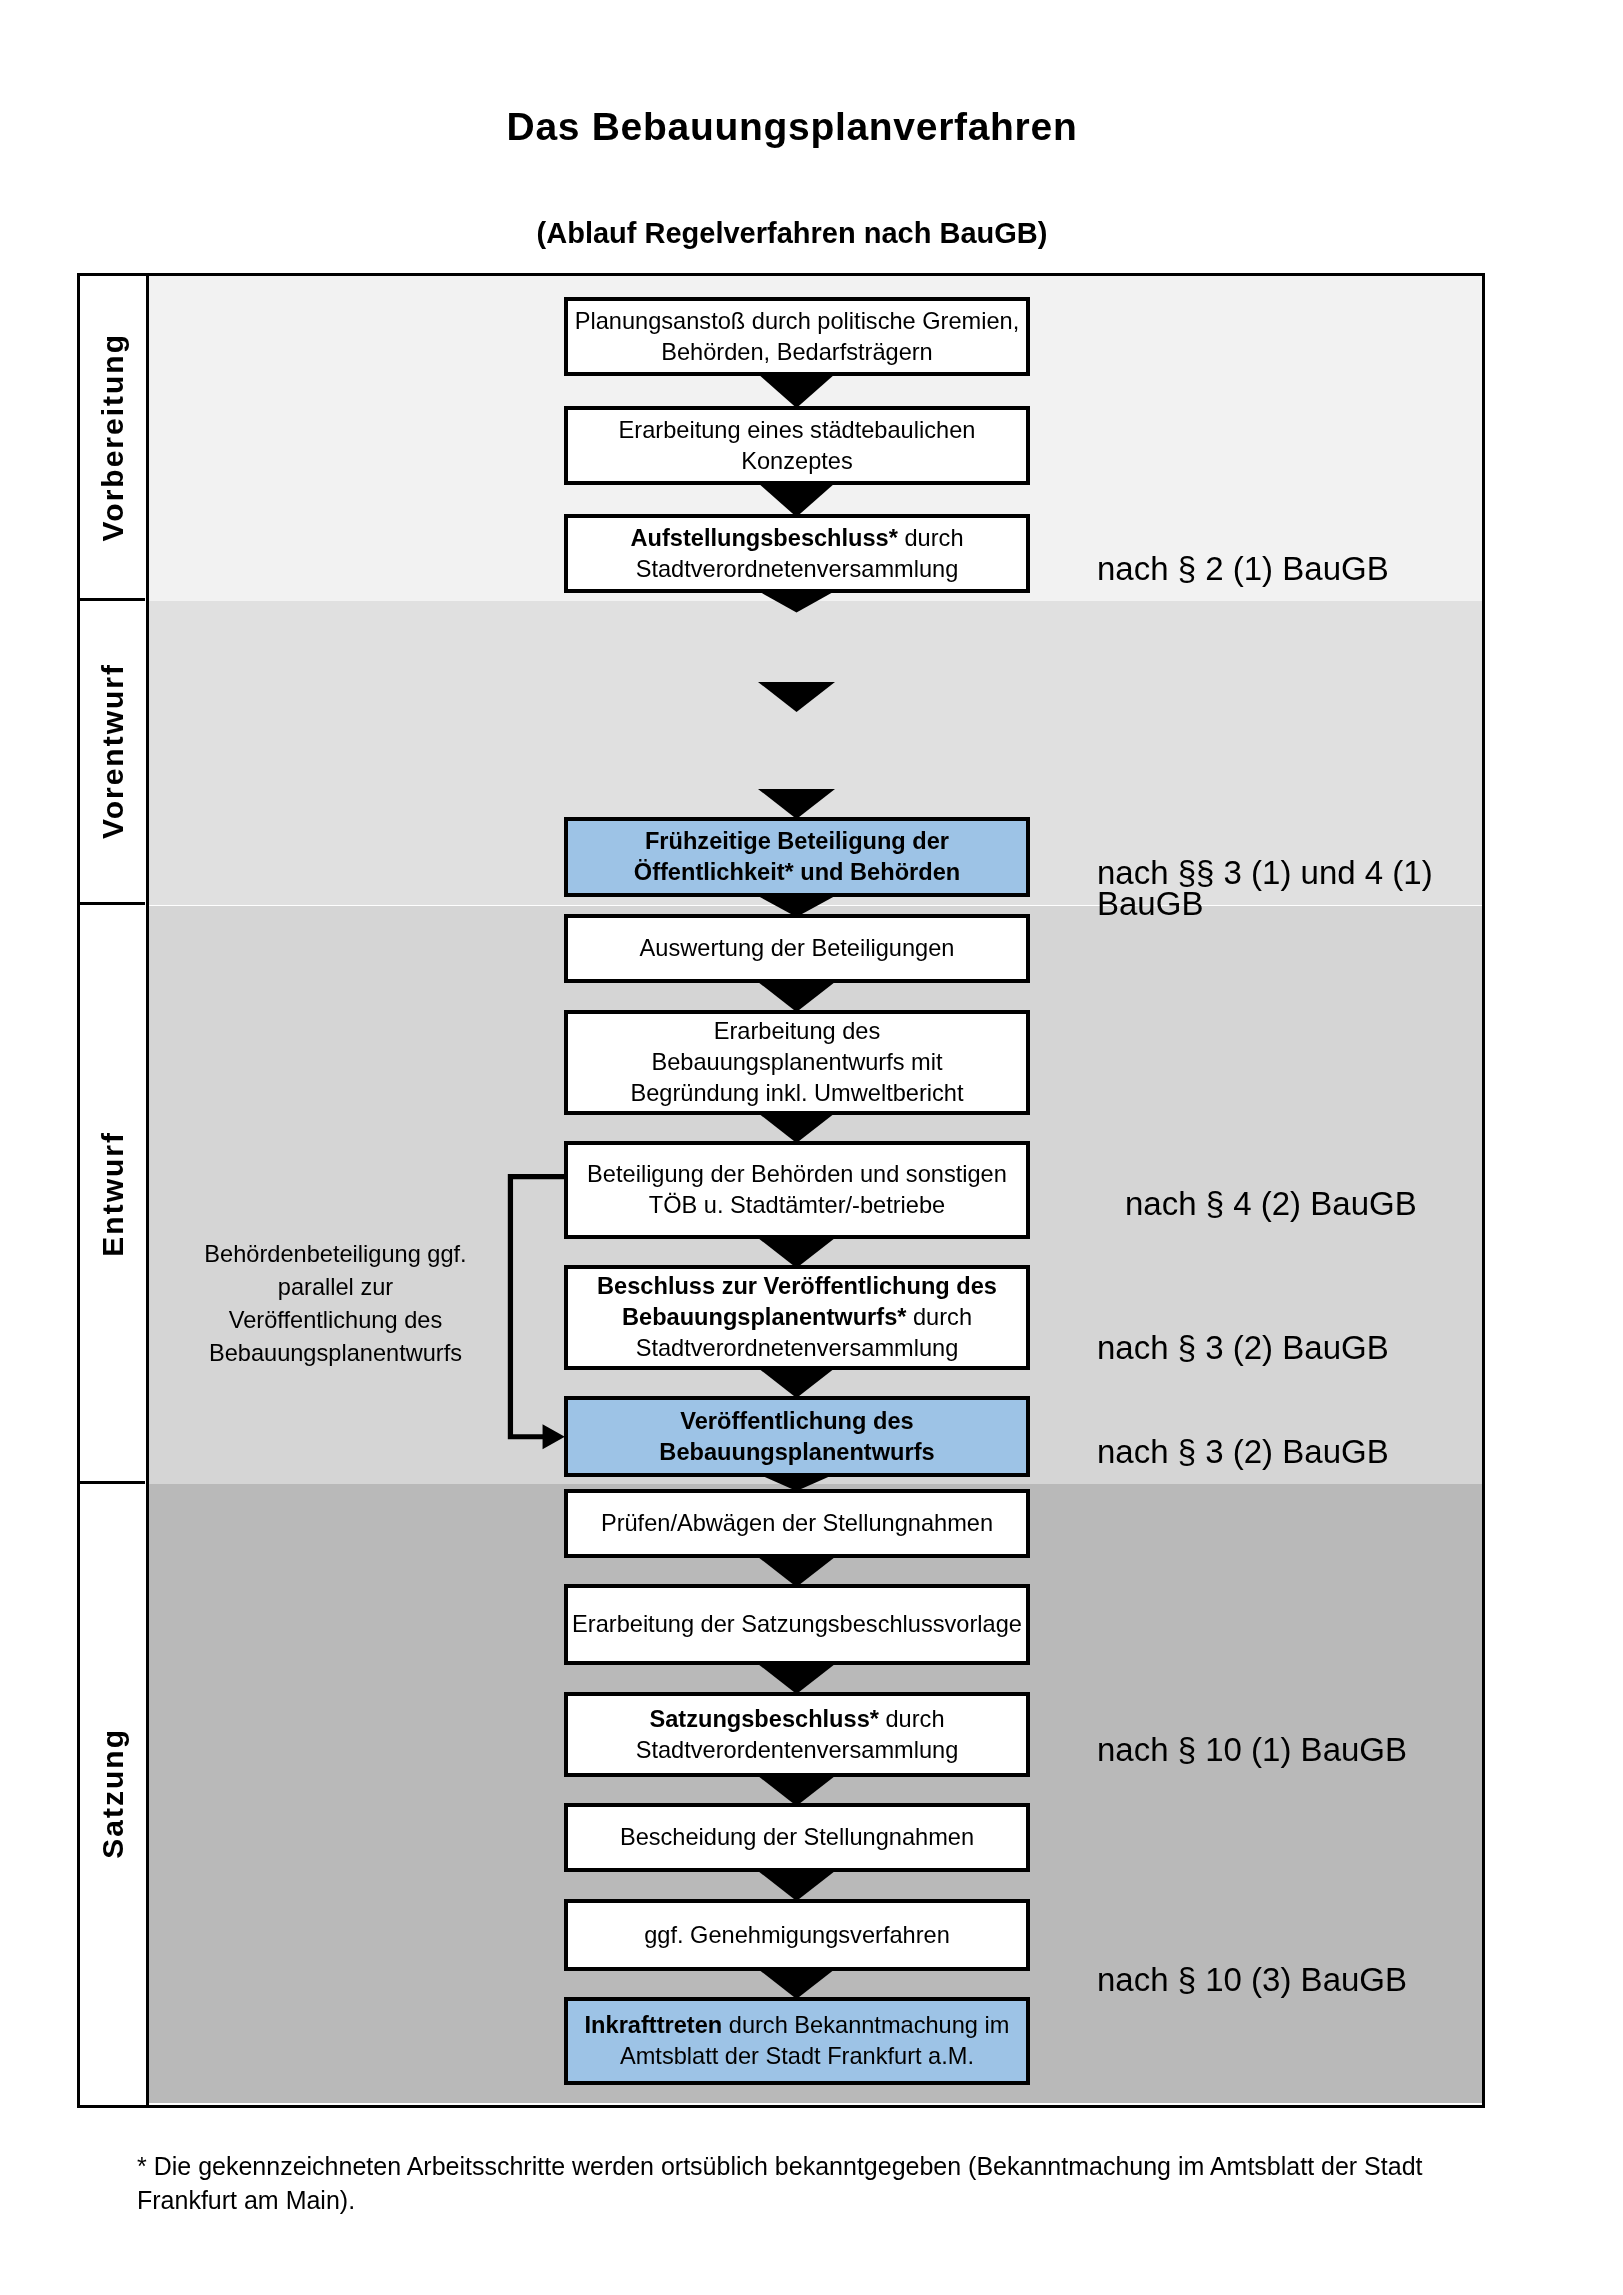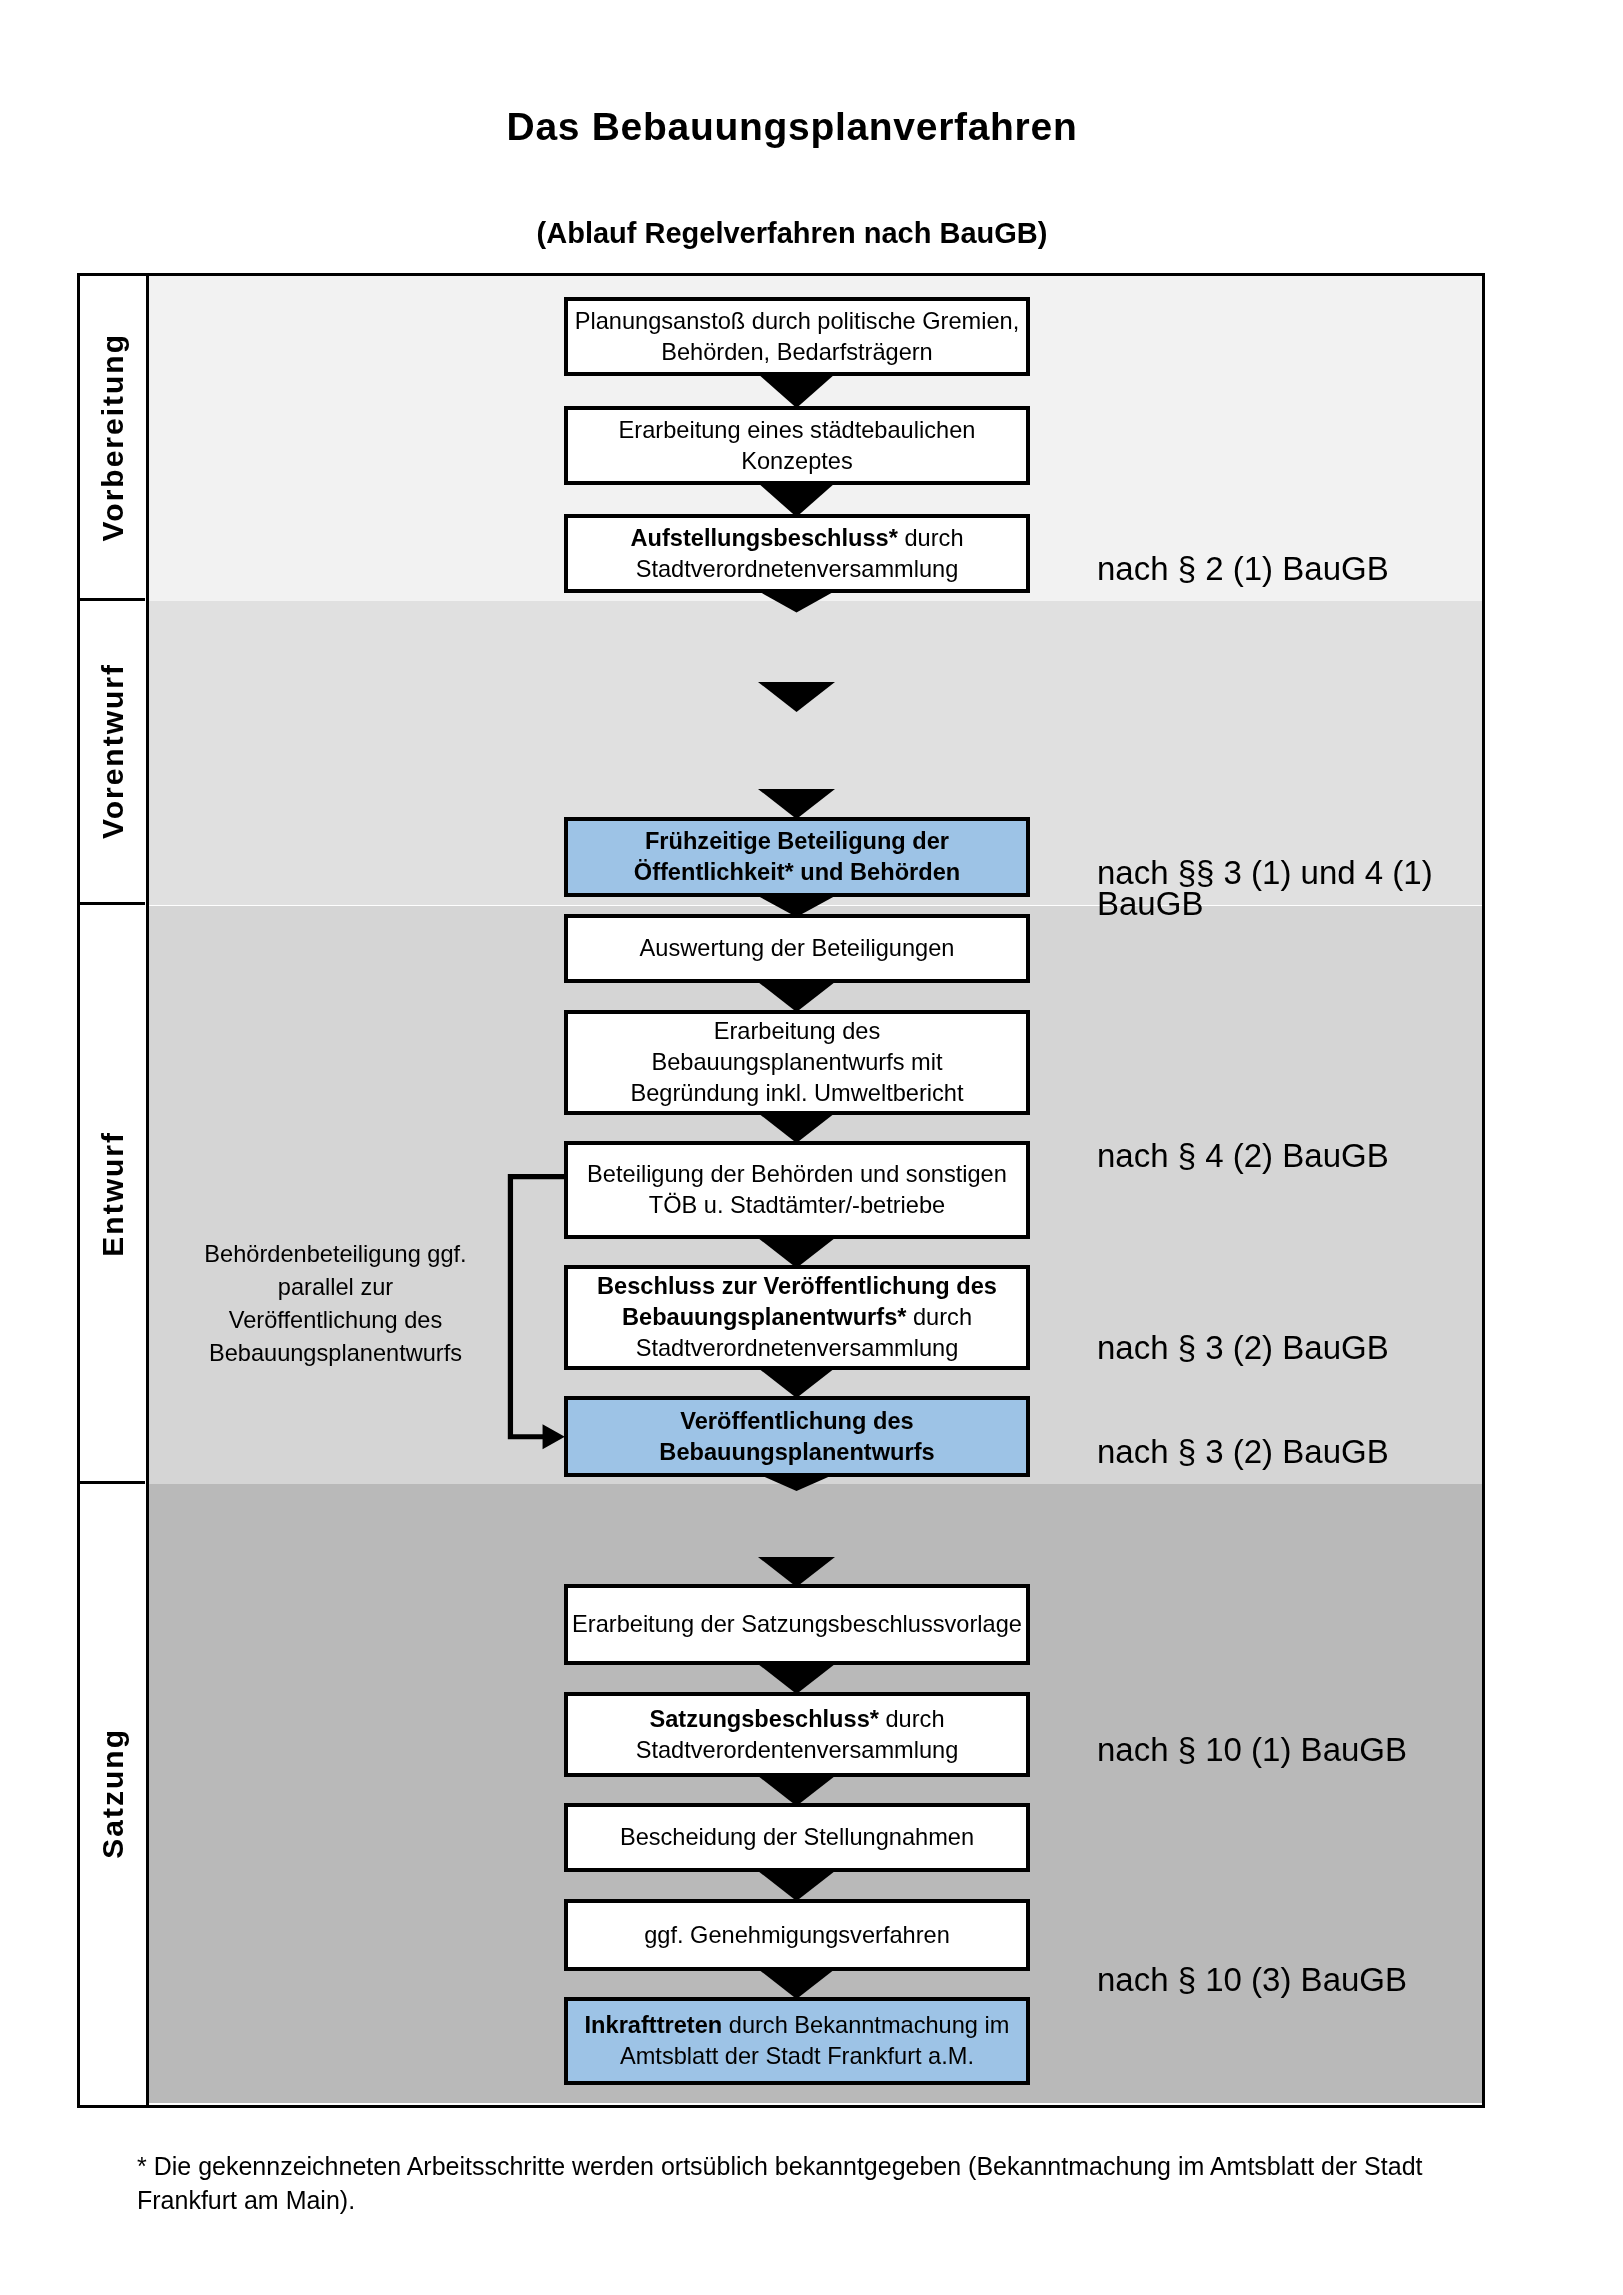--- a/index.html
+++ b/index.html
@@ -77,20 +77,23 @@
     </div>
     <div class="box" style="top:865px;height:98px;">
       <div class="txt"><span class="b"></span><span>Beteiligung der Behörden und sonstigen TÖB u. Stadtämter/-betriebe</span></div>
     </div>
     <div class="box" style="top:989px;height:105px;">
       <div class="txt"><span class="b">Beschluss zur Veröffentlichung des Bebauungsplanentwurfs*</span><span> durch Stadtverordnetenversammlung</span></div>
     </div>
     <div class="box" style="top: 1120px; height: 81px; background: rgb(157, 195, 230);">
       <div class="txt"><span class="b">Veröffentlichung des Bebauungsplanentwurfs</span><span></span></div>
     </div>
+    <div class="box" style="top:1213px;height:69px;">
+      <div class="txt"><span class="b"></span><span>Prüfen/Abwägen der Stellungnahmen</span></div>
+    </div>
     <div class="box" style="top:1308px;height:81px;">
       <div class="txt"><span class="b"></span><span>Erarbeitung der Satzungsbeschlussvorlage</span></div>
     </div>
     <div class="box" style="top:1416px;height:85px;">
       <div class="txt"><span class="b">Satzungsbeschluss*</span><span> durch Stadtverordentenversammlung</span></div>
     </div>
     <div class="box" style="top:1527px;height:69px;">
       <div class="txt"><span class="b"></span><span>Bescheidung der Stellungnahmen</span></div>
     </div>
     <div class="box" style="top:1623px;height:72px;">
@@ -112,21 +115,21 @@
     <div class="arr" style="top:1092px;height:30px;"></div>
     <div class="arr" style="top:1198px;height:17px;"></div>
     <div class="arr" style="top:1281px;height:30px;"></div>
     <div class="arr" style="top:1388px;height:30px;"></div>
     <div class="arr" style="top:1500px;height:30px;"></div>
     <div class="arr" style="top:1595px;height:30px;"></div>
     <div class="arr" style="top:1693px;height:30px;"></div>
 
     <div class="ref" style="top:277px;">nach § 2 (1) BauGB</div>
     <div class="ref" style="top:581px;">nach §§ 3 (1) und 4 (1) BauGB</div>
-    <div class="ref" style="top:864px;">nach § 4 (2) BauGB</div>
+    <div class="ref" style="top:912px;margin-left:28px;">nach § 4 (2) BauGB</div>
     <div class="ref" style="top:1056px;">nach § 3 (2) BauGB</div>
     <div class="ref" style="top:1160px;">nach § 3 (2) BauGB</div>
     <div class="ref" style="top:1458px;">nach § 10 (1) BauGB</div>
     <div class="ref" style="top:1688px;">nach § 10 (3) BauGB</div>
 
     <div class="note">Behördenbeteiligung ggf. parallel zur Veröffentlichung des Bebauungsplanentwurfs</div>
 
   </div>
 </div>
 

